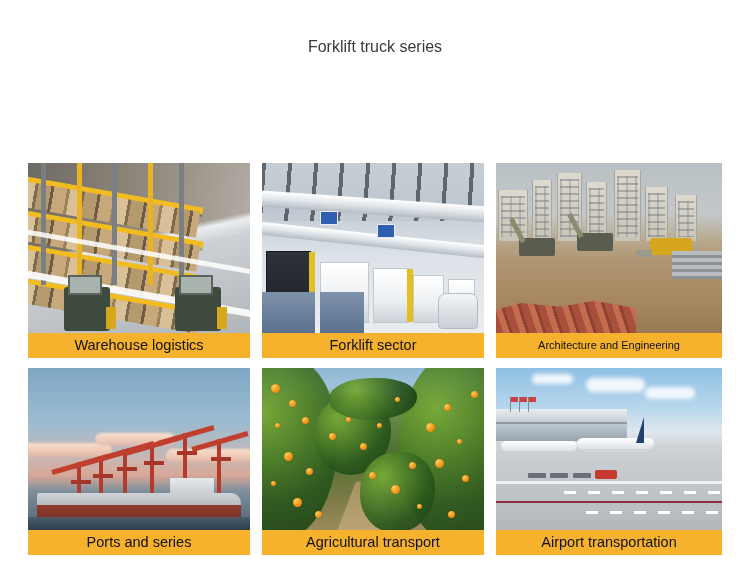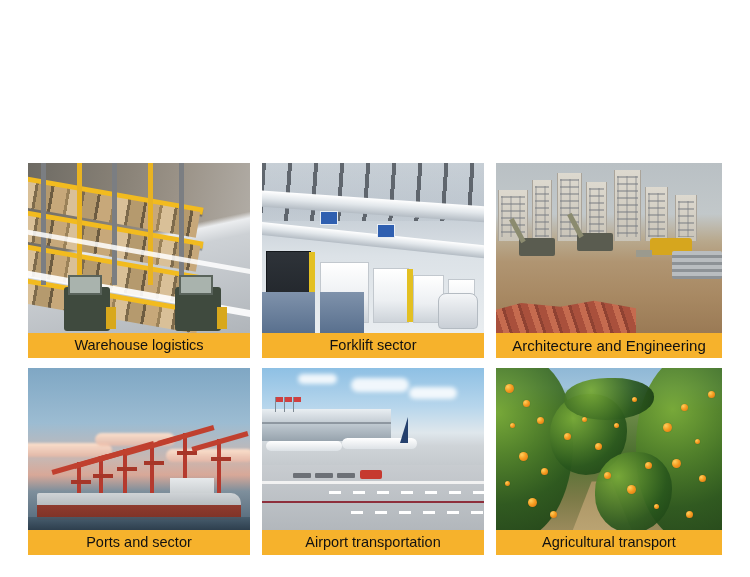--- a/index.html
+++ b/index.html
@@ -86,21 +86,21 @@
     background: #f6b22c;
     color: #111111;
     font-size: 14.5px;
     display: flex;
     align-items: center;
     justify-content: center;
     line-height: 1;
     white-space: nowrap;
   }
 
-  .caption.tight { font-size: 15px; }
+  .caption.tight { font-size: 11px; }
 
   
   .ph-warehouse {
     background:
       linear-gradient(168deg, rgba(255,255,255,0) 44%, rgba(235,237,239,1) 47%, rgba(205,209,213,1) 54%, rgba(176,181,186,1) 100%),
       linear-gradient(100deg, #6d6a63 0%, #8a8378 40%, #9b9388 62%, #b6b2ac 100%);
   }
   .ph-warehouse .rack-beam {
     position: absolute;
     left: -10%;
@@ -469,20 +469,21 @@
   }
   .ph-orchard .orange.sm { width: 5px; height: 5px; }
   .ph-orchard .orange.lg { width: 9px; height: 9px; }
 </style>
 </head>
 <body>
 
 <div class="page">
 
   <div class="header">
+    <div class="sub-title">Forklift truck series</div>
   </div>
 
   <div class="grid">
 
     <div class="card row1">
       <div class="photo ph-warehouse">
         <div class="rack-beam" style="top:6%"></div>
         <div class="rack-shelf" style="top:9%"></div>
         <div class="rack-beam" style="top:26%"></div>
         <div class="rack-shelf" style="top:29%"></div>
@@ -549,46 +550,21 @@
         <div class="crane" style="left:22%; height:26%"></div>
         <div class="crane" style="left:32%; height:30%"></div>
         <div class="crane" style="left:43%; height:34%"></div>
         <div class="crane" style="left:55%; height:38%"></div>
         <div class="crane" style="left:70%; height:44%"></div>
         <div class="crane" style="left:85%; height:40%"></div>
         <div class="deckhouse"></div>
         <div class="ship"></div>
         <div class="water"></div>
       </div>
-      <div class="caption">Ports and sector</div>
-    </div>
-
-    <div class="card row2">
-      <div class="photo ph-airport">
-        <div class="sky-cloud" style="left:40%; top:6%;  width:26%; height:9%"></div>
-        <div class="sky-cloud" style="left:66%; top:12%; width:22%; height:7%"></div>
-        <div class="sky-cloud" style="left:16%; top:4%;  width:18%; height:6%"></div>
-        <div class="terminal"></div>
-        <div class="flagpole" style="left:6%"></div>
-        <div class="flagpole" style="left:10%"></div>
-        <div class="flagpole" style="left:14%"></div>
-        <div class="plane-body" style="left:2%;  top:45%; width:34%; height:6%"></div>
-        <div class="plane-body" style="left:36%; top:43%; width:34%; height:7%"></div>
-        <div class="tail" style="left:62%; top:30%"></div>
-        <div class="runway"></div>
-        <div class="red-line" style="left:0;   top:82%; width:100%"></div>
-        <div class="solid-line" style="left:0;   top:70%; width:100%"></div>
-        <div class="dash-row" style="left:30%; top:76%; width:70%"></div>
-        <div class="dash-row" style="left:40%; top:88%; width:60%"></div>
-        <div class="tug" style="left:44%; top:63%"></div>
-        <div class="dolly" style="left:14%; top:65%"></div>
-        <div class="dolly" style="left:24%; top:65%"></div>
-        <div class="dolly" style="left:34%; top:65%"></div>
-      </div>
-      <div class="caption">Airport transportation</div>
+      <div class="caption">Ports and series</div>
     </div>
 
     <div class="card row2">
       <div class="photo ph-orchard">
         <div class="path"></div>
         <div class="foliage" style="left:-14%; top:-6%;  width:48%; height:112%"></div>
         <div class="foliage" style="left:62%;  top:-10%; width:54%; height:118%"></div>
         <div class="foliage" style="left:24%;  top:16%;  width:34%; height:50%"></div>
         <div class="foliage" style="left:44%;  top:52%;  width:34%; height:50%"></div>
         <div class="foliage" style="left:30%;  top:6%;   width:40%; height:26%"></div>
@@ -615,14 +591,39 @@
         <div class="orange lg" style="left:78%; top:56%"></div>
         <div class="orange" style="left:90%; top:66%"></div>
         <div class="orange sm" style="left:70%; top:84%"></div>
         <div class="orange" style="left:84%; top:88%"></div>
         <div class="orange sm" style="left:60%; top:18%"></div>
         <div class="orange" style="left:94%; top:14%"></div>
       </div>
       <div class="caption">Agricultural transport</div>
     </div>
 
+    <div class="card row2">
+      <div class="photo ph-airport">
+        <div class="sky-cloud" style="left:40%; top:6%;  width:26%; height:9%"></div>
+        <div class="sky-cloud" style="left:66%; top:12%; width:22%; height:7%"></div>
+        <div class="sky-cloud" style="left:16%; top:4%;  width:18%; height:6%"></div>
+        <div class="terminal"></div>
+        <div class="flagpole" style="left:6%"></div>
+        <div class="flagpole" style="left:10%"></div>
+        <div class="flagpole" style="left:14%"></div>
+        <div class="plane-body" style="left:2%;  top:45%; width:34%; height:6%"></div>
+        <div class="plane-body" style="left:36%; top:43%; width:34%; height:7%"></div>
+        <div class="tail" style="left:62%; top:30%"></div>
+        <div class="runway"></div>
+        <div class="red-line" style="left:0;   top:82%; width:100%"></div>
+        <div class="solid-line" style="left:0;   top:70%; width:100%"></div>
+        <div class="dash-row" style="left:30%; top:76%; width:70%"></div>
+        <div class="dash-row" style="left:40%; top:88%; width:60%"></div>
+        <div class="tug" style="left:44%; top:63%"></div>
+        <div class="dolly" style="left:14%; top:65%"></div>
+        <div class="dolly" style="left:24%; top:65%"></div>
+        <div class="dolly" style="left:34%; top:65%"></div>
+      </div>
+      <div class="caption">Airport transportation</div>
+    </div>
+
   </div>
 </div>
 
 </body></html>

